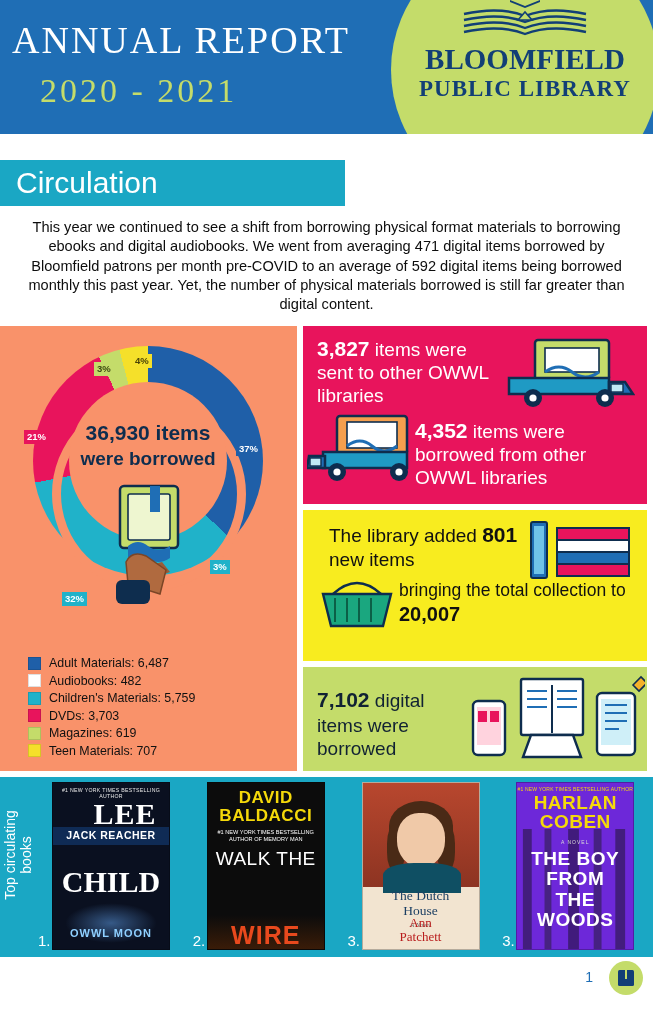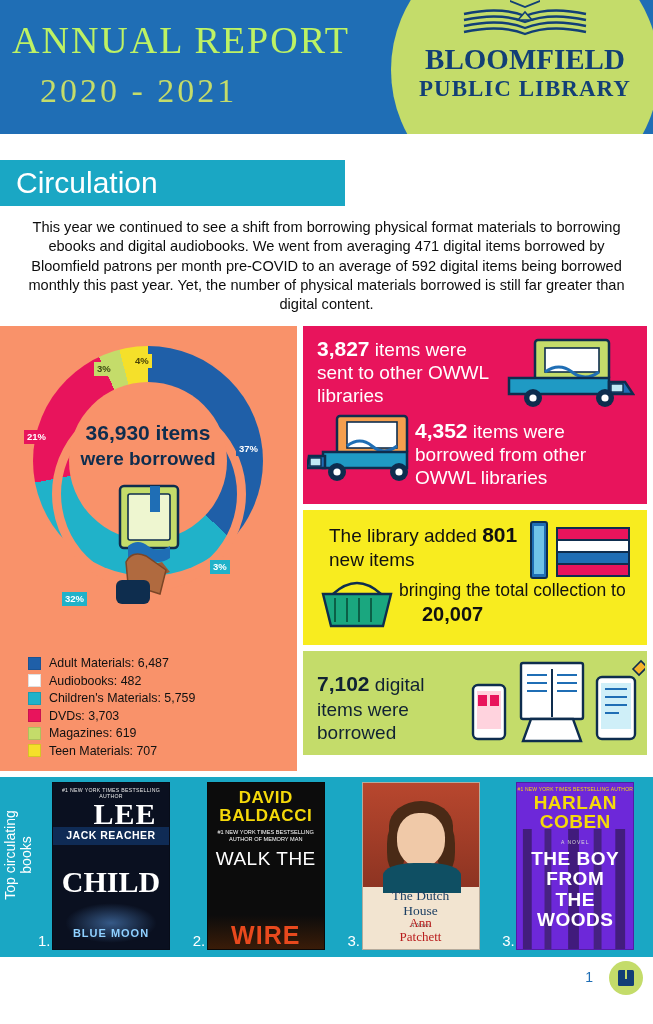--- a/index.html
+++ b/index.html
@@ -14,21 +14,21 @@
   
   .header {
     position: relative;
     height: 134px;
     background: #1f6eb5;
     overflow: hidden;
   }
   .header-title {
     position: absolute;
     left: 12px; top: 18px;
-    color: #bef264;
+    color: #ffffff;
     font-family: "Liberation Serif", serif;
     font-size: 38px;
     letter-spacing: 2px;
     font-weight: normal;
   }
   .header-years {
     position: absolute;
     left: 40px; top: 72px;
     color: #c4dc6a;
     font-family: "Liberation Serif", serif;
@@ -205,21 +205,21 @@
     overflow: hidden;
   }
   .card-pink {
     background: #e8145c;
     color: #ffffff;
     height: 178px;
   }
   .card-yellow {
     background: #f8ec1f;
     color: #111;
-    height: 135px;
+    height: 151px;
   }
   .card-green {
     background: #c4dc6a;
     color: #123;
     height: 104px;
   }
 
   .pink-line1 {
     position: absolute;
     left: 14px; top: 10px;
@@ -250,21 +250,21 @@
     line-height: 1.22;
   }
   .yellow-line1 b { font-size: 21px; }
   .yellow-line2 {
     position: absolute;
     left: 96px; top: 70px;
     width: 240px;
     font-size: 17.5px;
     line-height: 1.25;
   }
-  .yellow-line2 b { font-size: 20px; margin-left: 23px; }
+  .yellow-line2 b { font-size: 20px; }
   .basket { position: absolute; left: 8px; top: 62px; width: 92px; height: 62px; }
   .books-stack { position: absolute; right: 6px; top: 6px; width: 118px; height: 68px; }
 
   .green-text {
     position: absolute;
     left: 14px; top: 20px;
     width: 150px;
     font-size: 19px;
     line-height: 1.25;
   }
@@ -563,21 +563,21 @@
 
   <div class="book-cell">
     <div class="book-rank">1.</div>
     <div class="cover c1">
       <div class="c1-glow"></div>
       <div class="c1-top">#1 NEW YORK TIMES BESTSELLING AUTHOR</div>
       <div class="c1-lee">LEE</div>
       <div class="c1-band"></div>
       <div class="c1-reacher2">JACK REACHER</div>
       <div class="c1-child">CHILD</div>
-      <div class="c1-moon">BLUE MOON</div>
+      <div class="c1-moon">OWWL MOON</div>
     </div>
   </div>
 
   <div class="book-cell">
     <div class="book-rank">2.</div>
     <div class="cover c2">
       <div class="glow"></div>
       <div class="t1">
         <div>DAVID</div>
         <div>BALDACCI</div>

